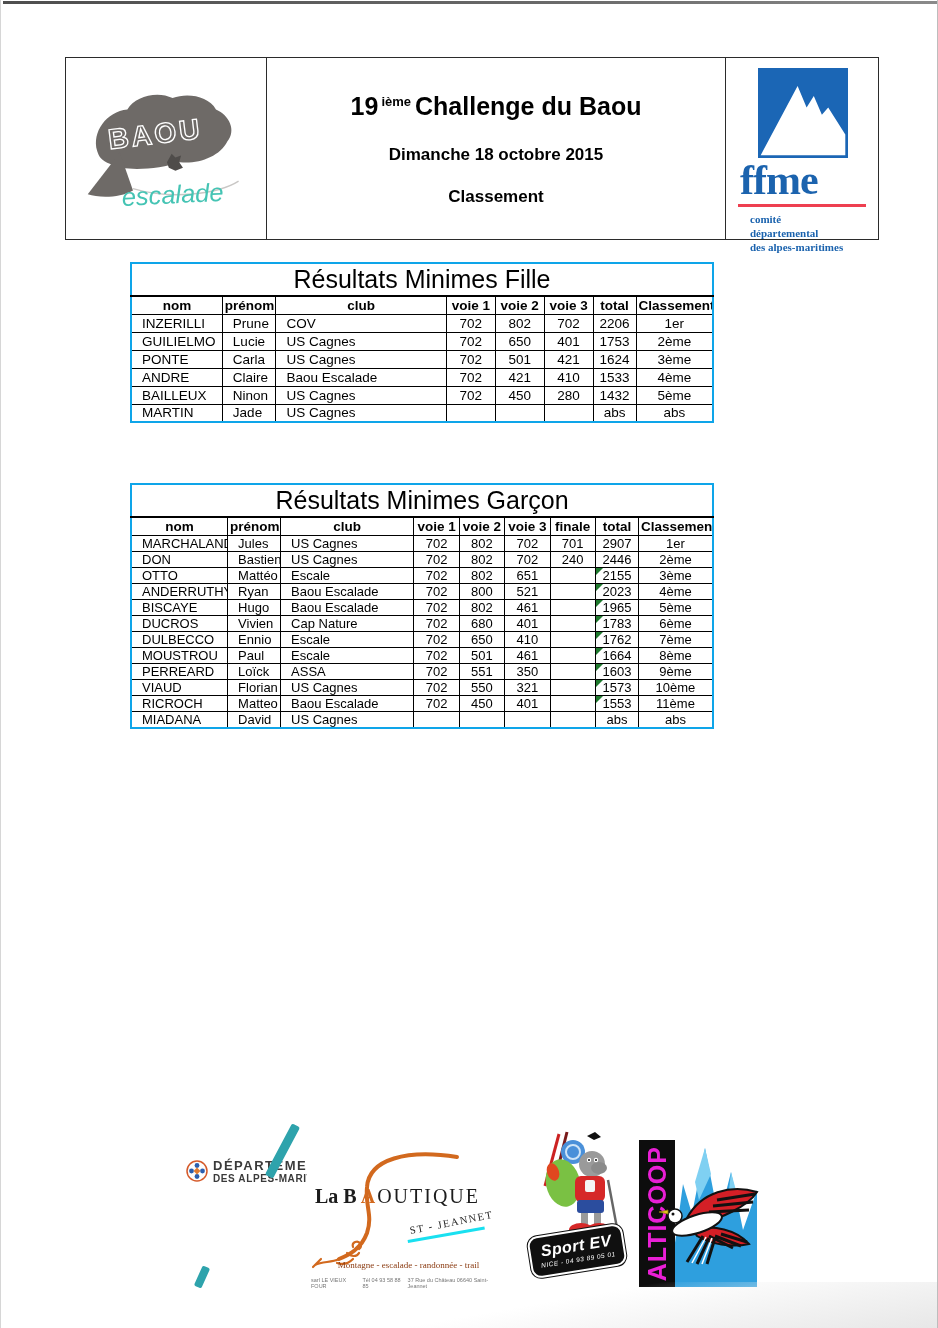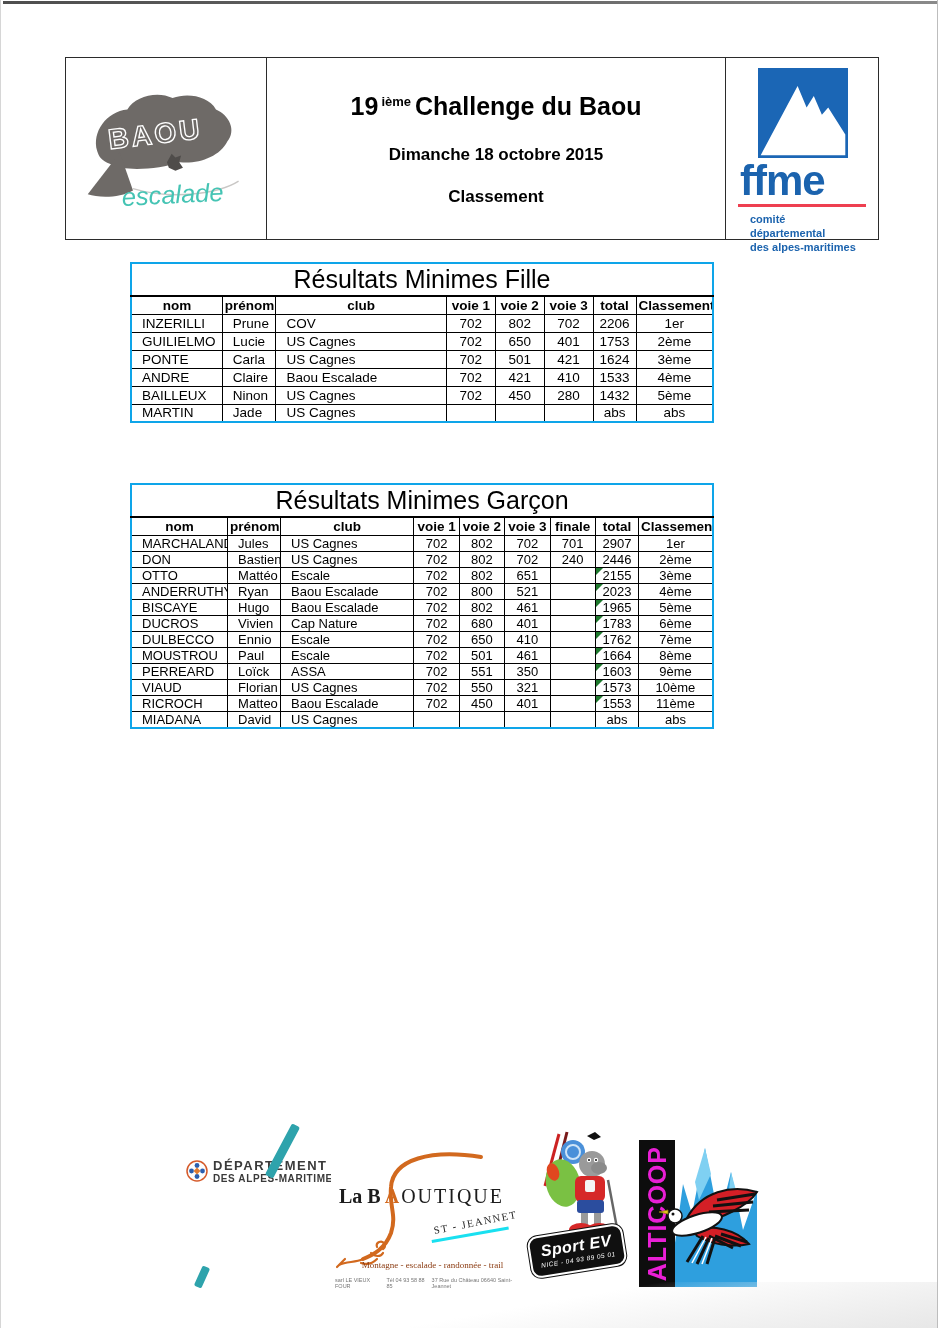--- a/index.html
+++ b/index.html
@@ -11,21 +11,21 @@
   .scan-bottom { position:absolute; left:0; bottom:0; width:938px; height:46px;
                  background:linear-gradient(170deg, rgba(255,255,255,0) 55%, #efefef 85%, #e7e7e7 100%); }
 
   
   .header-box { position:absolute; left:64px; top:57px; width:814px; height:183px;
                 border:1.5px solid #2b2b2b; display:flex; background:#fff; }
   .header-cell { height:100%; }
   .cell-logo { width:200px; display:flex; align-items:center; justify-content:center; }
   .cell-title { flex:1; border-left:1.5px solid #2b2b2b; border-right:1.5px solid #2b2b2b;
                 text-align:center; padding-top:34px; }
-  .cell-ffme { width:152px; padding:8px 10px 0 12px; }
+  .cell-ffme { width:152px; padding:8px 10px 0 12px;font-family:Liberation Serif, serif; }
 
   .main-title { font-size:25px; font-weight:bold; color:#000; letter-spacing:0; }
   .main-title sup { font-size:13px; vertical-align:super; margin:0 4px 0 3px; }
   .header-date { font-size:17px; font-weight:bold; margin-top:24px; }
   .header-classement { font-size:17px; font-weight:bold; margin-top:22px; }
 
   .ffme-square { display:block; margin:2px auto 4px auto; }
   .ffme-word { font-size:42px; font-weight:bold; color:#1b63ae; line-height:0.9;
                letter-spacing:-1px; padding-left:2px; }
   .ffme-redline { width:128px; height:3px; background:#ee3f50; margin:4px 0 5px 0; }
@@ -53,21 +53,21 @@
                        line-height:0.95; letter-spacing:-4px; padding-left:8px; }
   .logo-06 .six-slash { position:absolute; left:92px; top:-28px; width:9px; height:58px;
                         background:#2ea3ac; transform:rotate(28deg); border-radius:2px; }
   .logo-06 .comma { position:absolute; left:12px; top:116px; width:8px; height:22px;
                     background:#2ea3ac; transform:rotate(24deg); border-radius:2px; }
   .dept-row { display:flex; align-items:center; gap:5px; margin-top:8px; }
   .dept-text { color:#3a3a3a; font-weight:bold; }
   .dept-l1 { font-size:13px; letter-spacing:1.5px; }
   .dept-l2 { font-size:10px; letter-spacing:0.6px; }
 
-  .logo-baoutique { position:absolute; left:330px; top:1147px; width:203px; height:140px; background:#fff; }
+  .logo-baoutique { position:absolute; left:306px; top:1147px; width:203px; height:140px; background:#fff; }
   .baoutique-title { position:absolute; left:8px; top:38px; font-family:"Liberation Serif", serif;
                      font-size:20px; letter-spacing:2px; color:#1c1c1c; white-space:nowrap; }
   .baoutique-title .la { font-weight:bold; letter-spacing:0; margin-right:4px; }
   .baoutique-title .accA { color:#d2691e; font-weight:bold; }
   .baoutique-stj { position:absolute; left:102px; top:70px; transform:rotate(-11deg);
                    font-family:"Liberation Serif", serif; font-size:10.5px; letter-spacing:1.5px; color:#222; }
   .baoutique-stj::after { content:""; position:absolute; left:-4px; top:15px; width:78px; height:2.5px;
                           background:#19e0f0; transform:rotate(1deg); }
   .baoutique-tag { position:absolute; left:0; right:0; top:113px; text-align:center;
                    font-family:"Liberation Serif", serif; font-size:9px; color:#8a3a10; }

